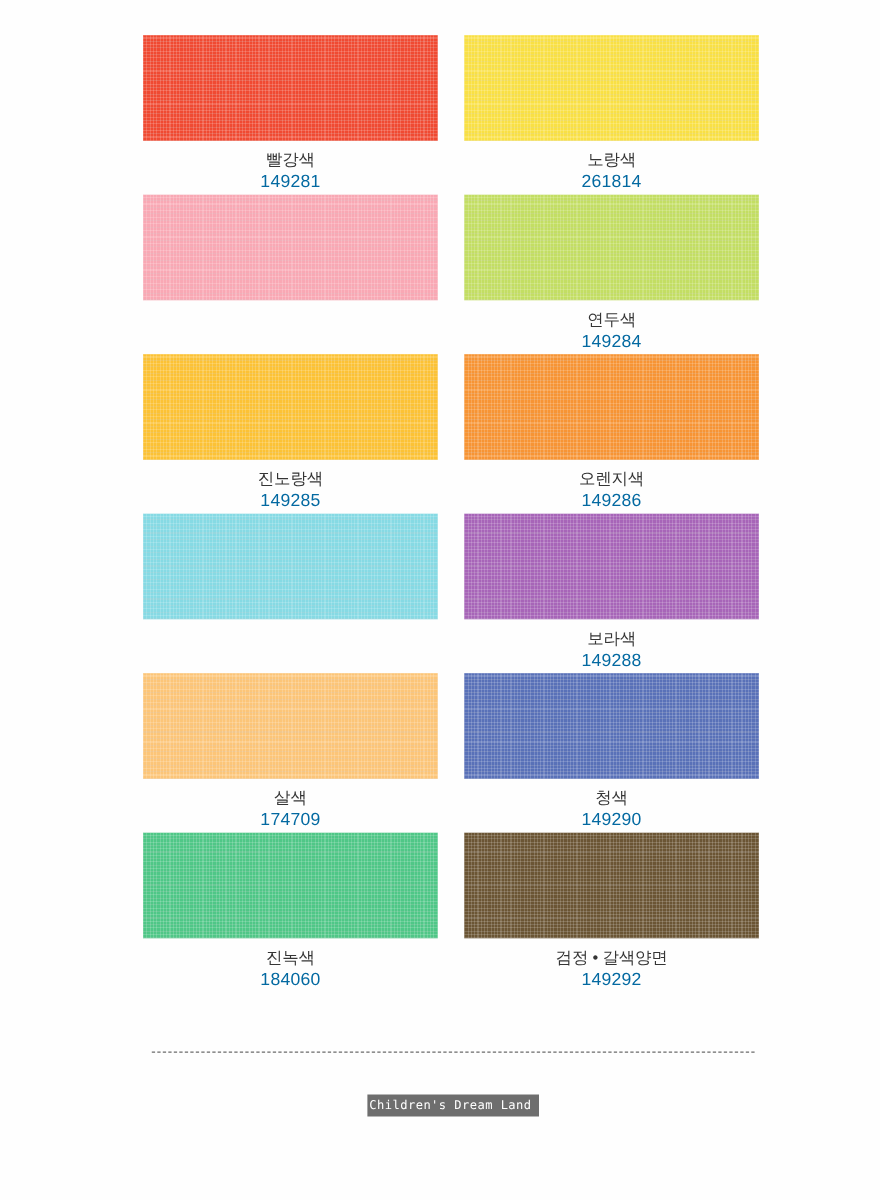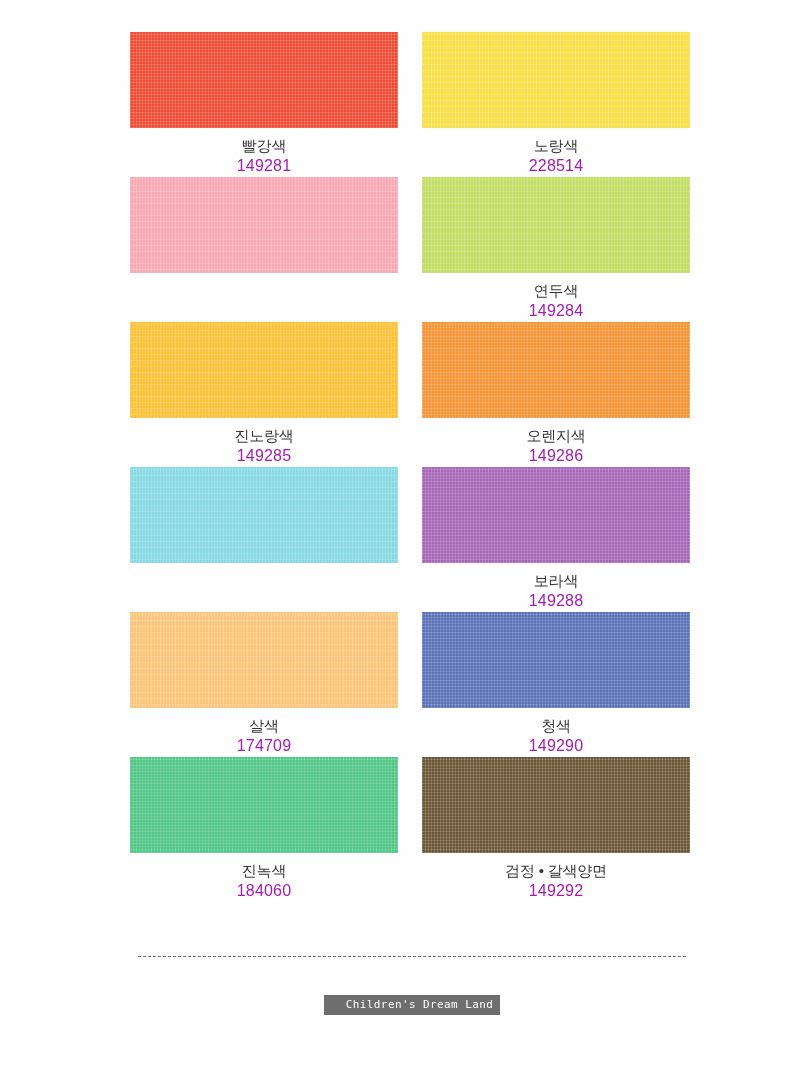--- a/index.html
+++ b/index.html
@@ -84,21 +84,21 @@
     line-height: 19px;
     letter-spacing: -0.2px;
     color: #353535;
     white-space: nowrap;
   }
 
   .swatch-code {
     font-size: 16px;
     line-height: 21px;
     letter-spacing: 0.2px;
-    color: #a21caf;
+    color: #0369a1;
   }
 
   
   .footer {
     position: absolute;
     left: 0;
     top: 940px;
     width: 800px;
   }
 
@@ -120,21 +120,21 @@
     justify-content: center;
   }
 
   .footer-badge {
     background: #6e6e6e;
     color: #ffffff;
     font-family: "DejaVu Sans Mono", "Liberation Mono", monospace;
     font-size: 11px;
     line-height: 14px;
     letter-spacing: 0.4px;
-    padding: 3px 7px 3px 22px;
+    padding: 3px 7px 3px 2px;
     white-space: nowrap;
   }
 </style>
 </head>
 <body style="background: rgb(254, 254, 254);">
 
 <div class="page">
 
   <div class="swatch-grid">
 
@@ -143,21 +143,21 @@
       <div class="swatch-caption">
         <div class="swatch-name">빨강색</div>
         <div class="swatch-code">149281</div>
       </div>
     </div>
 
     <div class="swatch-cell">
       <div class="swatch-chip" style="background-color: rgb(249, 224, 68);"></div>
       <div class="swatch-caption">
         <div class="swatch-name">노랑색</div>
-        <div class="swatch-code">228514</div>
+        <div class="swatch-code">261814</div>
       </div>
     </div>
 
     <div class="swatch-cell">
       <div class="swatch-chip" style="background-color: rgb(249, 168, 180);"></div>
     </div>
 
     <div class="swatch-cell">
       <div class="swatch-chip" style="background-color: rgb(195, 222, 99);"></div>
       <div class="swatch-caption">

